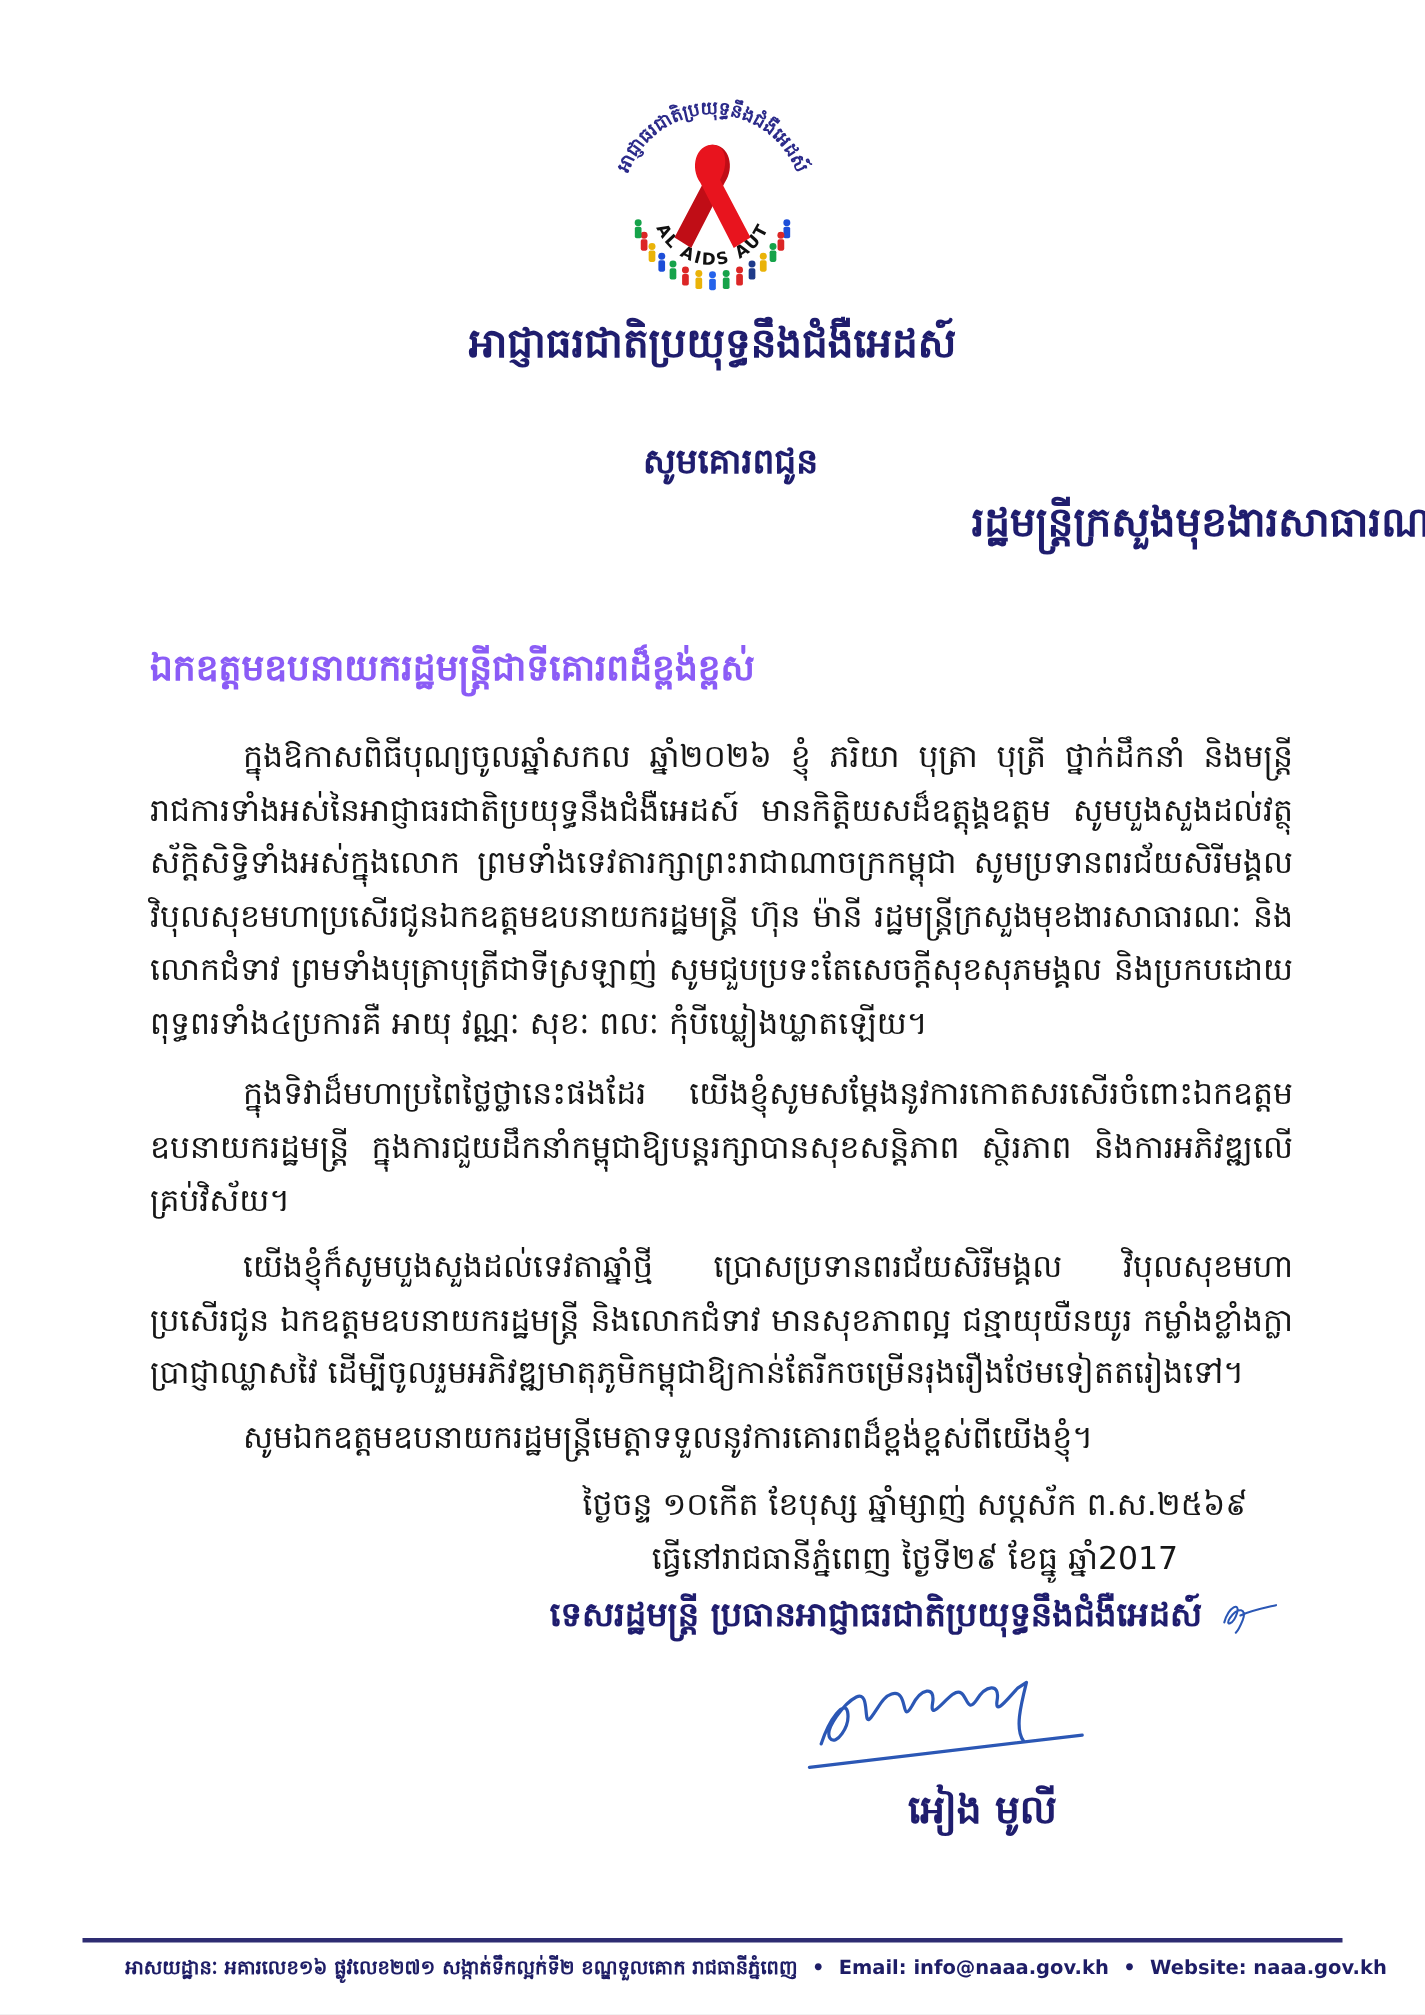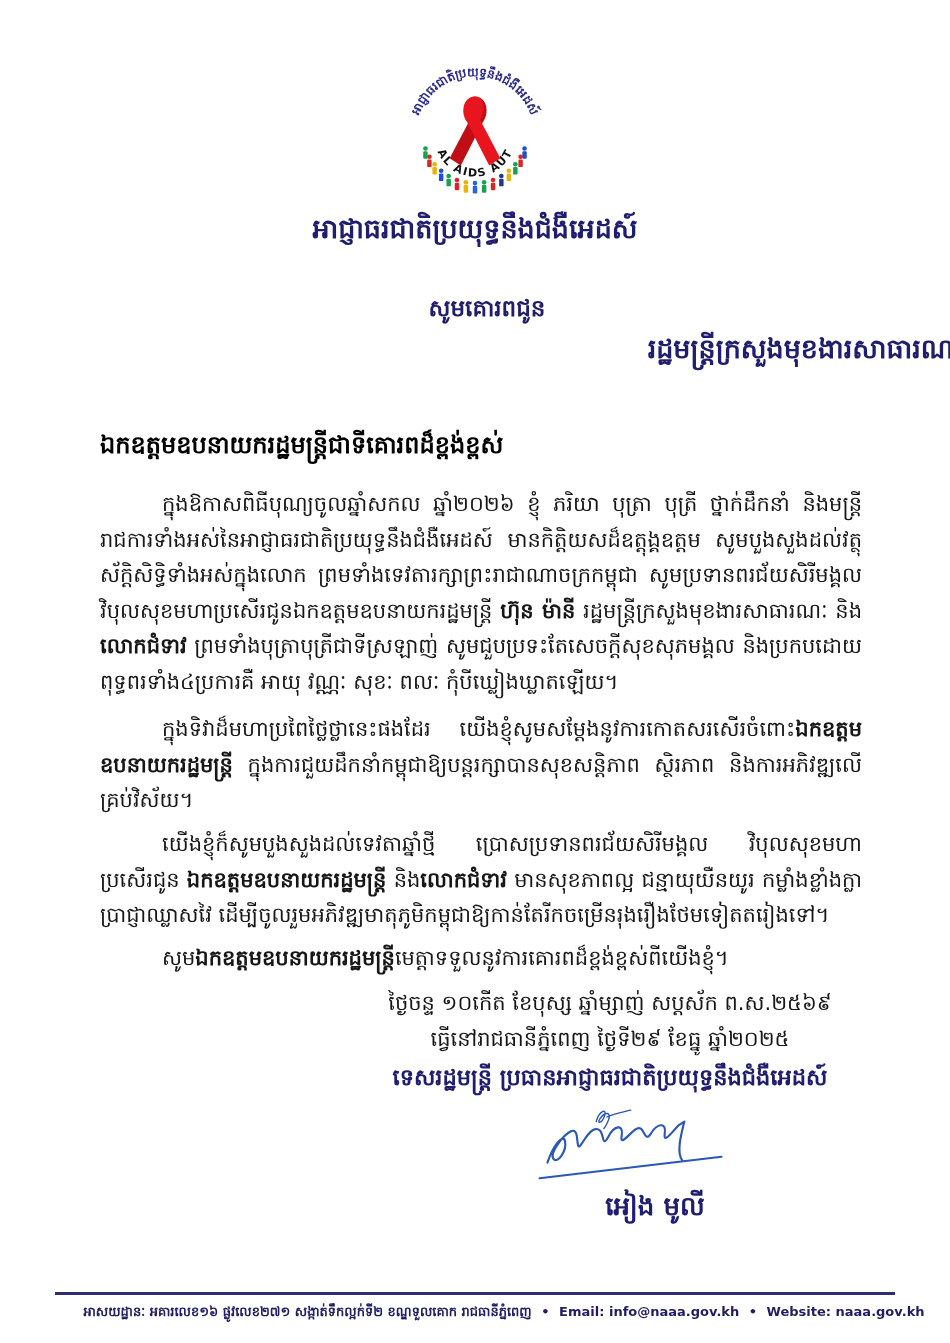--- a/index.html
+++ b/index.html
@@ -17,34 +17,34 @@
 
   .org-title { position:absolute; top:212px; left:0; width:100%; text-align:center;
     font-size:27px; font-weight:bold; color:#1f1d6e; }
 
   .salutation { position:absolute; top:288px; left:0; width:100%; text-align:center; color:#1f1d6e; font-weight:bold;margin-left:12px; }
   .salutation .s1 { font-size:23px; line-height:40px; }
   .salutation .s2 { font-size:27px; line-height:43px; }
   .salutation .s3 { font-size:27px; line-height:42px;text-align:right; }
 
   .greeting { position:absolute; top:430px; left:100px; width:762px;
-    font-size:24px; font-weight:bold; color:#000000; }
+    font-size:24px; font-weight:bold; color:#8b5cf6; }
 
   .body-para { position:absolute; left:100px; width:762px;
     font-size:21px; line-height:35.5px; text-align:justify; text-indent:62px; color:#161616; }
   .p1 { top:487px; height:214px; }
   .p2 { top:712px; height:108px; }
   .p3 { top:827px; height:108px; }
   .closing { top:941px; height:40px; text-align:left; }
-  .seg-bold { font-weight:700; }
+  .seg-bold { font-weight:400; }
 
   .dateline { position:absolute; top:985px; left:330px; width:560px; text-align:center;
     font-size:21px; line-height:36px; color:#161616; }
   .dateline .signer-title { display:inline-flex; align-items:center; gap:6px;
-    font-size:22.5px; font-weight:bold; color:#1f1d6e; margin-top:2px;flex-direction:column; }
+    font-size:22.5px; font-weight:bold; color:#1f1d6e; margin-top:2px; }
 
   .signature { position:absolute; top:1102px; left:525px; width:215px; height:88px; }
   .signature svg { width:100%; height:100%; }
   .sig-stroke { fill:none; stroke:#2b57b5; stroke-width:2.2; stroke-linecap:round; stroke-linejoin:round; }
 
   .flourish { width:46px; height:32px; }
   .flourish path { fill:none; stroke:#2b57b5; stroke-width:1.8; stroke-linecap:round; }
 
   .signer-name { position:absolute; top:1190px; left:505px; width:300px; text-align:center;
     font-size:26px; font-weight:bold; color:#1f1d6e; }
@@ -150,21 +150,21 @@
 
   <div class="greeting">ឯកឧត្តមឧបនាយករដ្ឋមន្ត្រីជាទីគោរពដ៏ខ្ពង់ខ្ពស់</div>
 
   <div class="body-para p1"><span>ក្នុងឱកាសពិធីបុណ្យចូលឆ្នាំសកល ឆ្នាំ២០២៦ ខ្ញុំ ភរិយា បុត្រា បុត្រី ថ្នាក់ដឹកនាំ និងមន្ត្រីរាជការទាំងអស់នៃអាជ្ញាធរជាតិប្រយុទ្ធនឹងជំងឺអេដស៍ មានកិត្តិយសដ៏ឧត្តុង្គឧត្តម សូមបួងសួងដល់វត្ថុស័ក្តិសិទ្ធិទាំងអស់ក្នុងលោក ព្រមទាំងទេវតារក្សាព្រះរាជាណាចក្រកម្ពុជា សូមប្រទានពរជ័យសិរីមង្គល វិបុលសុខមហាប្រសើរជូនឯកឧត្តមឧបនាយករដ្ឋមន្ត្រី </span><span class="seg-bold">ហ៊ុន ម៉ានី</span><span> រដ្ឋមន្ត្រីក្រសួងមុខងារសាធារណៈ និង </span><span class="seg-bold">លោកជំទាវ</span><span> ព្រមទាំងបុត្រាបុត្រីជាទីស្រឡាញ់ សូមជួបប្រទះតែសេចក្តីសុខសុភមង្គល និងប្រកបដោយពុទ្ធពរទាំង៤ប្រការគឺ អាយុ វណ្ណៈ សុខៈ ពលៈ កុំបីឃ្លៀងឃ្លាតឡើយ។</span></div>
   <div class="body-para p2"><span>ក្នុងទិវាដ៏មហាប្រពៃថ្លៃថ្លានេះផងដែរ យើងខ្ញុំសូមសម្តែងនូវការកោតសរសើរចំពោះ</span><span class="seg-bold">ឯកឧត្តមឧបនាយករដ្ឋមន្ត្រី</span><span> ក្នុងការជួយដឹកនាំកម្ពុជាឱ្យបន្តរក្សាបានសុខសន្តិភាព ស្ថិរភាព និងការអភិវឌ្ឍលើគ្រប់វិស័យ។</span></div>
   <div class="body-para p3"><span>យើងខ្ញុំក៏សូមបួងសួងដល់ទេវតាឆ្នាំថ្មី ប្រោសប្រទានពរជ័យសិរីមង្គល វិបុលសុខមហាប្រសើរជូន </span><span class="seg-bold">ឯកឧត្តមឧបនាយករដ្ឋមន្ត្រី</span><span> និង</span><span class="seg-bold">លោកជំទាវ</span><span> មានសុខភាពល្អ ជន្មាយុយឺនយូរ កម្លាំងខ្លាំងក្លា ប្រាជ្ញាឈ្លាសវៃ ដើម្បីចូលរួមអភិវឌ្ឍមាតុភូមិកម្ពុជាឱ្យកាន់តែរីកចម្រើនរុងរឿងថែមទៀតតរៀងទៅ។</span></div>
   <div class="body-para closing"><span>សូម</span><span class="seg-bold">ឯកឧត្តមឧបនាយករដ្ឋមន្ត្រី</span><span>មេត្តាទទួលនូវការគោរពដ៏ខ្ពង់ខ្ពស់ពីយើងខ្ញុំ។</span></div>
 
   <div class="dateline">
     <div>ថ្ងៃចន្ទ ១០កើត ខែបុស្ស ឆ្នាំម្សាញ់ សប្តស័ក ព.ស.២៥៦៩</div>
-    <div>ធ្វើនៅរាជធានីភ្នំពេញ ថ្ងៃទី២៩ ខែធ្នូ ឆ្នាំ២០២៥</div>
+    <div>ធ្វើនៅរាជធានីភ្នំពេញ ថ្ងៃទី២៩ ខែធ្នូ ឆ្នាំ2017</div>
     <div class="signer-title">
       <span>ទេសរដ្ឋមន្ត្រី ប្រធានអាជ្ញាធរជាតិប្រយុទ្ធនឹងជំងឺអេដស៍</span>
       <svg class="flourish" viewBox="0 0 60 40" xmlns="http://www.w3.org/2000/svg">
         <path d="M 12,26 C 16,12 26,8 23,18 C 20,28 12,30 17,22 C 24,12 32,14 28,24 C 26,29 24,33 22,35 M 26,20 C 34,16 44,14 57,11"></path>
       </svg>
     </div>
   </div>
 
   <div class="signature">
     <svg viewBox="0 0 210 90" xmlns="http://www.w3.org/2000/svg">

